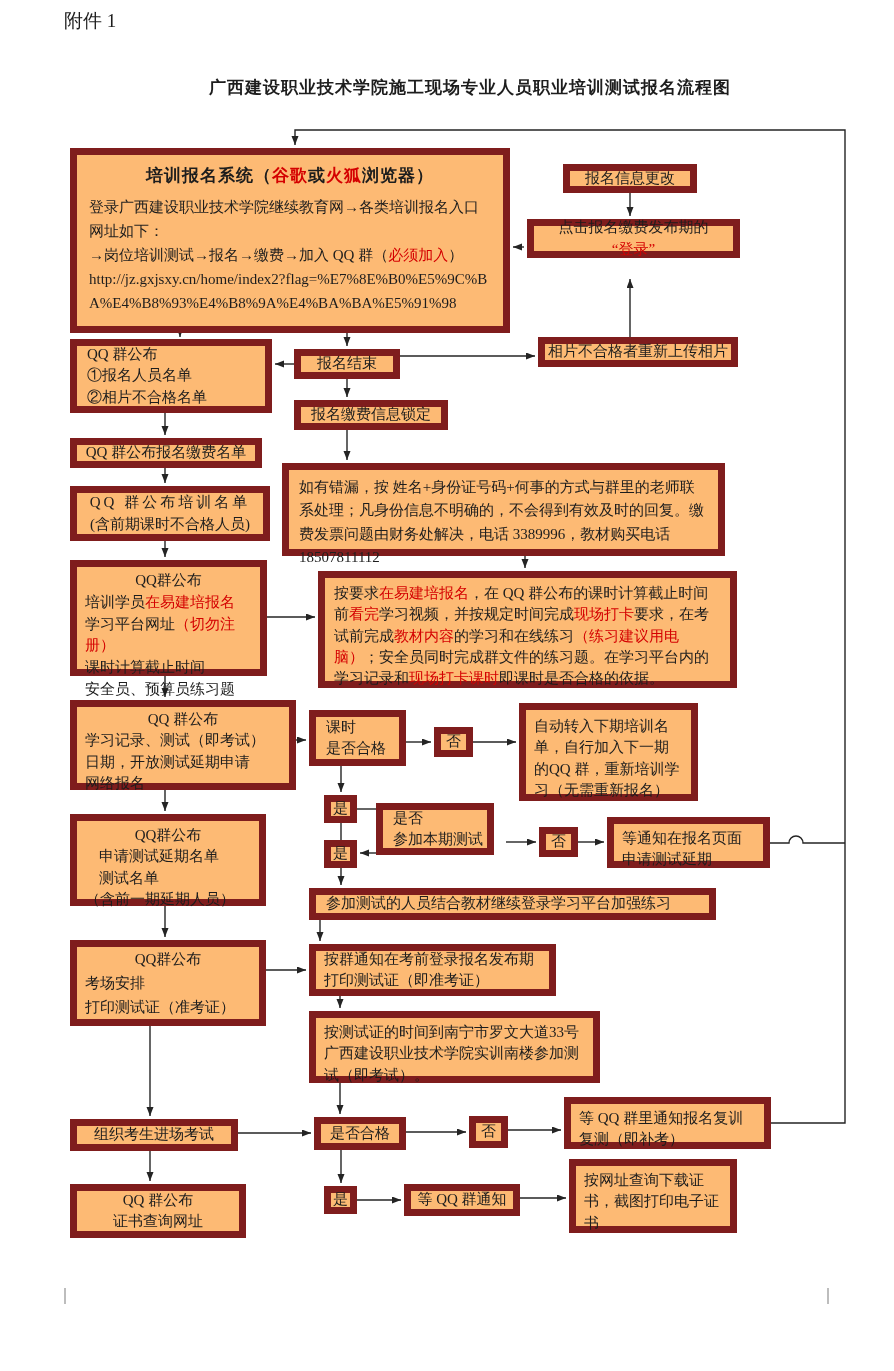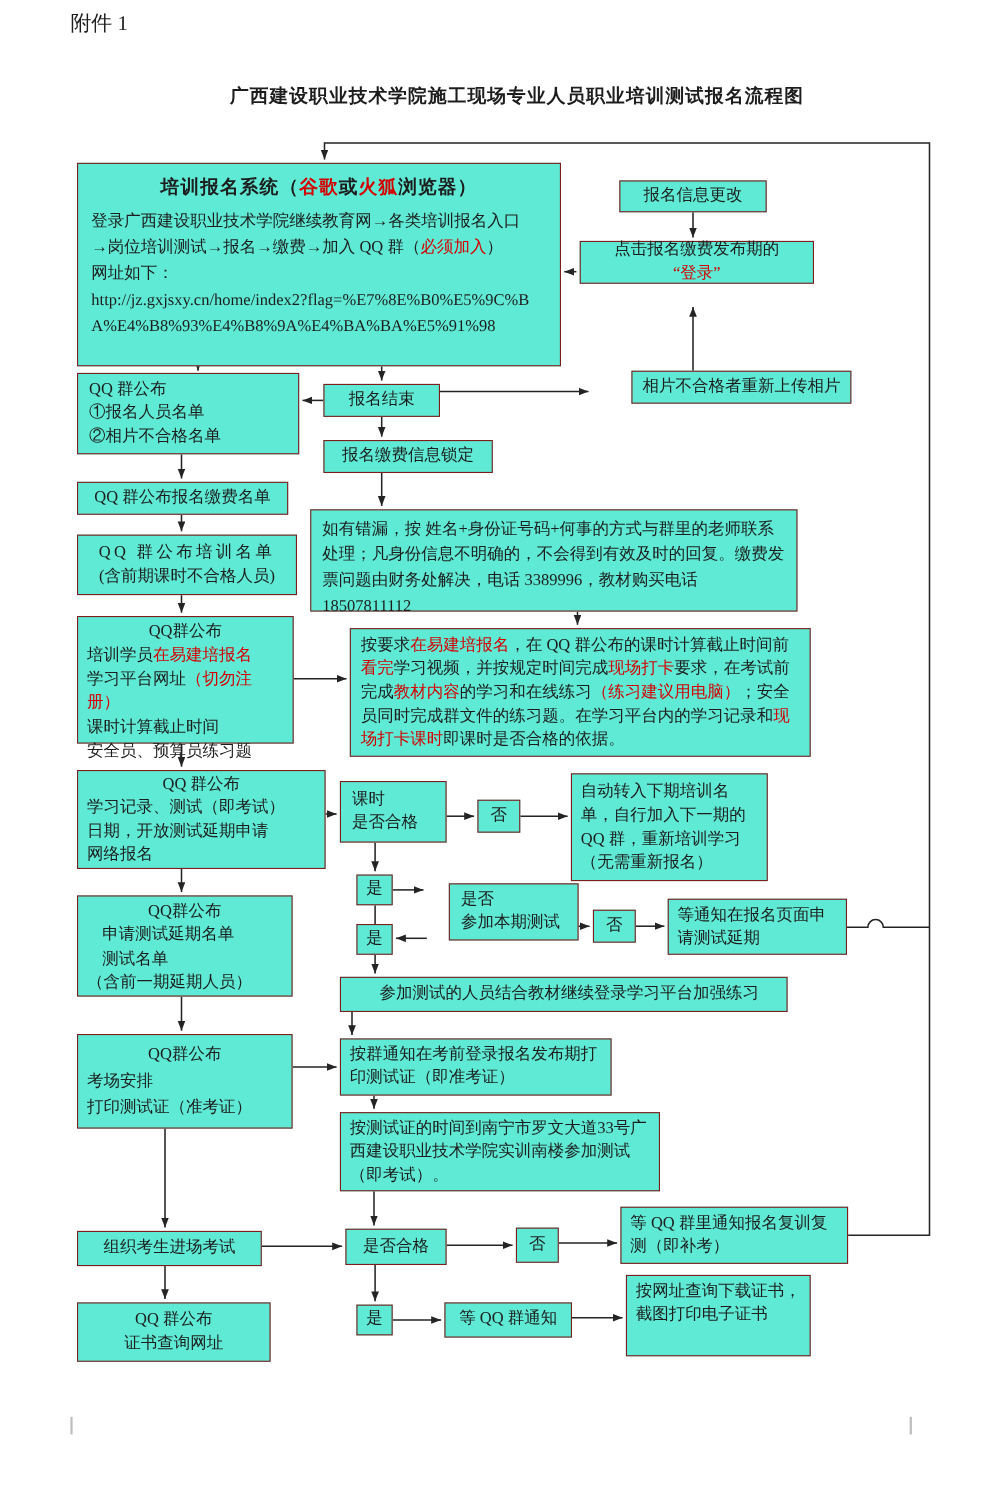--- a/index.html
+++ b/index.html
@@ -1,20 +1,20 @@
 <!DOCTYPE html>
 <html style="--red: #d40000;"><head>
 <meta charset="utf-8">
 <style>
   *{margin:0;padding:0;box-sizing:border-box}
   html,body{background:#ffffff}
   body{font-family:"Liberation Serif","DejaVu Serif",serif;color:#1d1d1d}
   .canvas{position:relative;width:894px;height:1371px;background:#ffffff;overflow:hidden}
   .wires{position:absolute;left:0;top:0;z-index:0}
-  .box{position:absolute;z-index:1;border:1px solid #7f1d1d;background:#5eead4;font-size:15px;line-height:1.42;color:#1d1d1d}
+  .box{position:absolute;z-index:1;border:7px solid #7f1d1d;background:#fdba74;font-size:15px;line-height:1.42;color:#1d1d1d}
   .vc{display:flex;flex-direction:column;justify-content:center}
   .tc{text-align:center}
   .red{color:var(--red,#d40000)}
   .attachment{position:absolute;left:64px;top:8px;font-size:19px;z-index:1}
   .doc-title{position:absolute;left:80px;top:76px;width:780px;text-align:center;font-size:17px;font-weight:bold;z-index:1;letter-spacing:1px}
   .sys-title{font-size:17px;font-weight:bold;text-align:center;margin:9px 0 7px;letter-spacing:1px}
   .sys-body{padding:0 12px;line-height:1.6}
   .ls2{letter-spacing:3px}
   .ind{margin-left:14px}
   .lh155{line-height:1.55}
@@ -79,22 +79,22 @@
     </g>
   </svg>
 
   <div class="attachment">附件 1</div>
   <div class="doc-title">广西建设职业技术学院施工现场专业人员职业培训测试报名流程图</div>
 
   <div class="box" style="left:70px;top:148px;width:440px;height:185px;">
     <div class="sys-title"><span>培训报名系统（</span><span class="red">谷歌</span><span>或</span><span class="red">火狐</span><span>浏览器）</span></div>
     <div class="sys-body">
       <div>登录广西建设职业技术学院继续教育网→各类培训报名入口</div>
+      <div>网址如下：</div>
       <div><span>→岗位培训测试→报名→缴费→加入 QQ 群（</span><span class="red">必须加入</span><span>）</span></div>
-      <div>网址如下：</div>
       <div>http://jz.gxjsxy.cn/home/index2?flag=%E7%8E%B0%E5%9C%B</div>
       <div>A%E4%B8%93%E4%B8%9A%E4%BA%BA%E5%91%98</div>
     </div>
   </div>
 
   <div class="box vc tc" style="left:563px;top:164px;width:134px;height:29px;">
     <div>报名信息更改</div>
   </div>
 
   <div class="box vc tc" style="left:527px;top:219px;width:213px;height:39px;">
@@ -105,21 +105,21 @@
   <div class="box vc" style="left:70px;top:339px;width:202px;height:74px;padding-left:10px;">
     <div>QQ 群公布</div>
     <div>①报名人员名单</div>
     <div>②相片不合格名单</div>
   </div>
 
   <div class="box vc tc" style="left:294px;top:349px;width:106px;height:30px;">
     <div>报名结束</div>
   </div>
 
-  <div class="box vc tc" style="left:538px;top:337px;width:200px;height:30px;margin-left:36px;">
+  <div class="box vc tc" style="left:538px;top:337px;width:200px;height:30px;">
     <div>相片不合格者重新上传相片</div>
   </div>
 
   <div class="box vc tc" style="left:294px;top:400px;width:154px;height:30px;">
     <div>报名缴费信息锁定</div>
   </div>
 
   <div class="box vc tc" style="left:70px;top:438px;width:192px;height:30px;">
     <div>QQ 群公布报名缴费名单</div>
   </div>
@@ -162,21 +162,21 @@
   </div>
 
   <div class="box" style="left:519px;top:703px;width:179px;height:98px;padding:6px 8px;">
     <div>自动转入下期培训名单，自行加入下一期的QQ 群，重新培训学习（无需重新报名）</div>
   </div>
 
   <div class="box vc tc" style="left:324px;top:795px;width:33px;height:28px;">
     <div>是</div>
   </div>
 
-  <div class="box vc" style="left:408px;top:803px;width:118px;height:52px;padding-left:10px;">
+  <div class="box vc" style="left:376px;top:803px;width:118px;height:52px;padding-left:10px;">
     <div>是否</div>
     <div>参加本期测试</div>
   </div>
 
   <div class="box vc tc" style="left:324px;top:840px;width:33px;height:28px;">
     <div>是</div>
   </div>
 
   <div class="box vc tc" style="left:539px;top:827px;width:39px;height:30px;">
     <div>否</div>
@@ -186,21 +186,21 @@
     <div>等通知在报名页面申请测试延期</div>
   </div>
 
   <div class="box" style="left:70px;top:814px;width:196px;height:92px;padding:4px 8px;">
     <div class="tc">QQ群公布</div>
     <div class="ind">申请测试延期名单</div>
     <div class="ind">测试名单</div>
     <div>（含前一期延期人员）</div>
   </div>
 
-  <div class="box vc" style="left:309px;top:888px;width:407px;height:32px;padding-left:10px;text-align:center;">
+  <div class="box vc" style="left:309px;top:888px;width:407px;height:32px;padding-left:10px;">
     <div>参加测试的人员结合教材继续登录学习平台加强练习</div>
   </div>
 
   <div class="box vc" style="left:70px;top:940px;width:196px;height:86px;padding:4px 8px;line-height:1.6;">
     <div class="tc">QQ群公布</div>
     <div>考场安排</div>
     <div>打印测试证（准考证）</div>
   </div>
 
   <div class="box vc" style="left:309px;top:944px;width:247px;height:52px;padding:4px 8px;">

